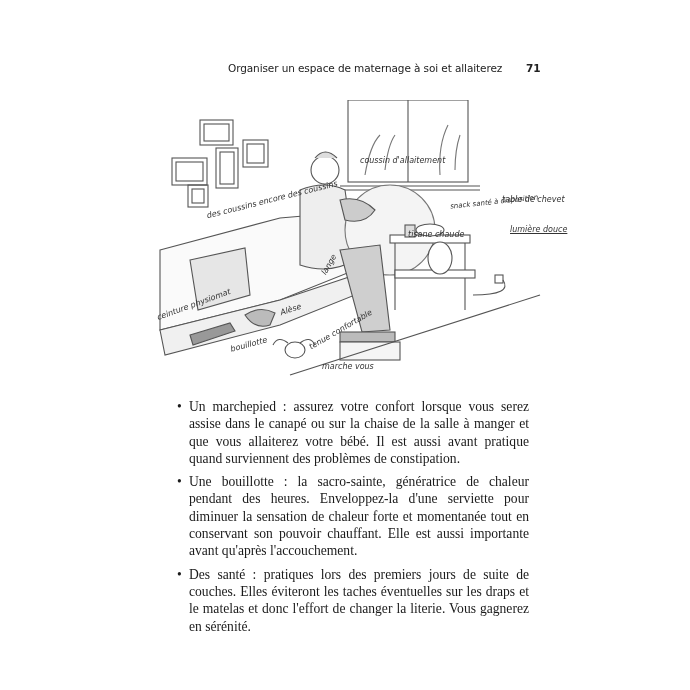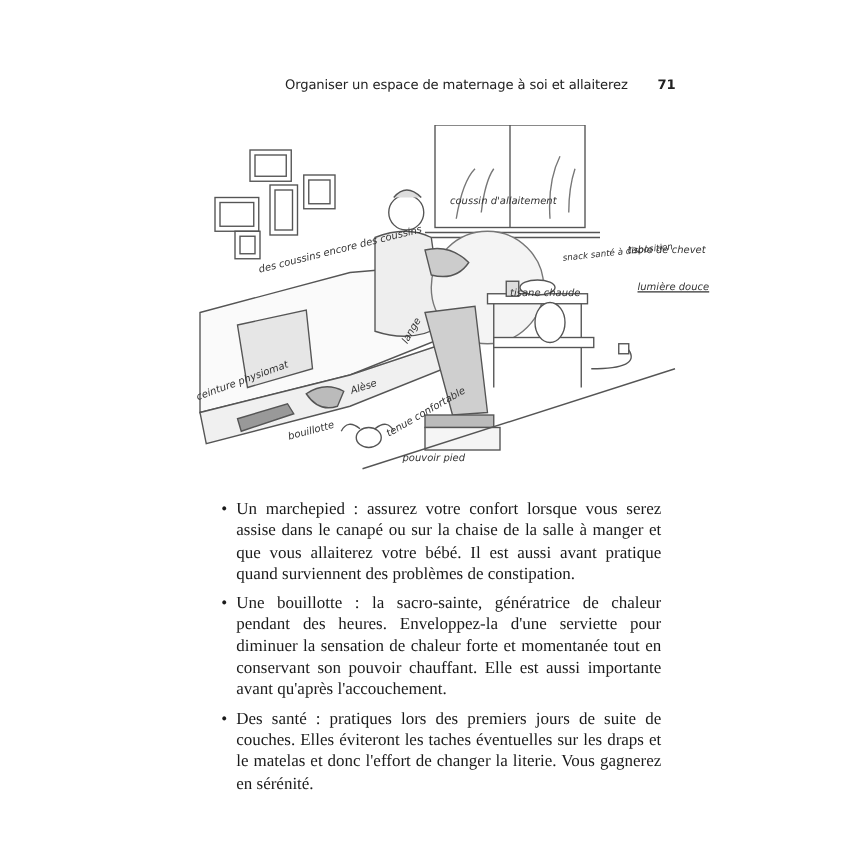--- a/index.html
+++ b/index.html
@@ -85,21 +85,21 @@
   <span class="lbl" style="left:210px;top:56px;">coussin d'allaitement</span>
   <span class="lbl" style="left:258px;top:108px;margin-top:22px;">tisane chaude</span>
   <span class="lbl" style="left:268px;top:98px;transform:rotate(-6deg);font-size:7px;left:300px;">snack santé à disposition</span>
   <span class="lbl" style="left:352px;top:95px;text-align:right;">table de chevet</span>
   <span class="lbl" style="left:360px;top:125px;text-decoration:underline;">lumière douce</span>
   <span class="lbl" style="left:5px;top:200px;transform:rotate(-20deg);">ceinture physiomat</span>
   <span class="lbl" style="left:80px;top:240px;transform:rotate(-15deg);">bouillotte</span>
   <span class="lbl" style="left:130px;top:205px;transform:rotate(-18deg);">Alèse</span>
   <span class="lbl" style="left:168px;top:160px;transform:rotate(-60deg);">lange</span>
   <span class="lbl" style="left:155px;top:225px;transform:rotate(-30deg);">tenue confortable</span>
-  <span class="lbl" style="left:172px;top:262px;">pouvoir pied</span>
+  <span class="lbl" style="left:172px;top:262px;">marche vous</span>
 </div>
 
 <div class="body">
   <div class="item">
     <span class="bullet">•</span>
     <span>Un marchepied : assurez votre confort lorsque vous serez assise dans le canapé ou sur la chaise de la salle à manger et que vous allaiterez votre bébé. Il est aussi avant pratique quand surviennent des problèmes de constipation.</span>
   </div>
   <div class="item">
     <span class="bullet">•</span>
     <span>Une bouillotte : la sacro-sainte, génératrice de chaleur pendant des heures. Enveloppez-la d'une serviette pour diminuer la sensation de chaleur forte et momentanée tout en conservant son pouvoir chauffant. Elle est aussi importante avant qu'après l'accouchement.</span>

